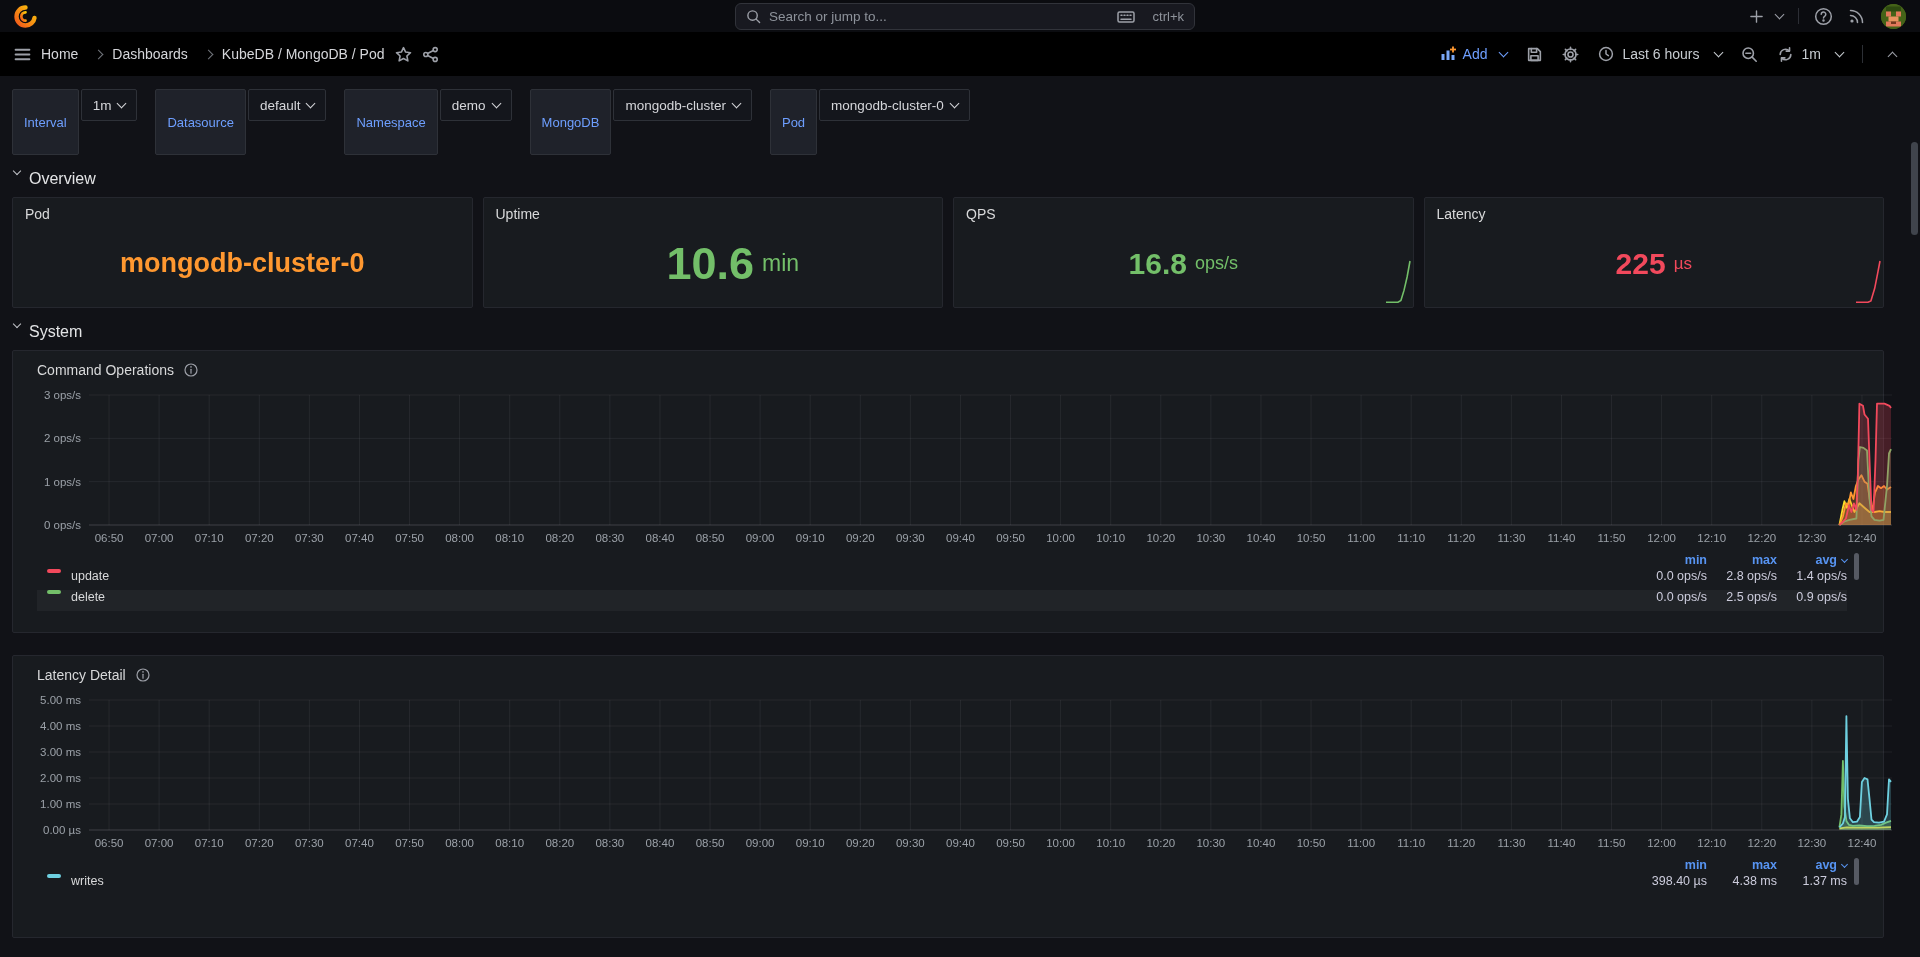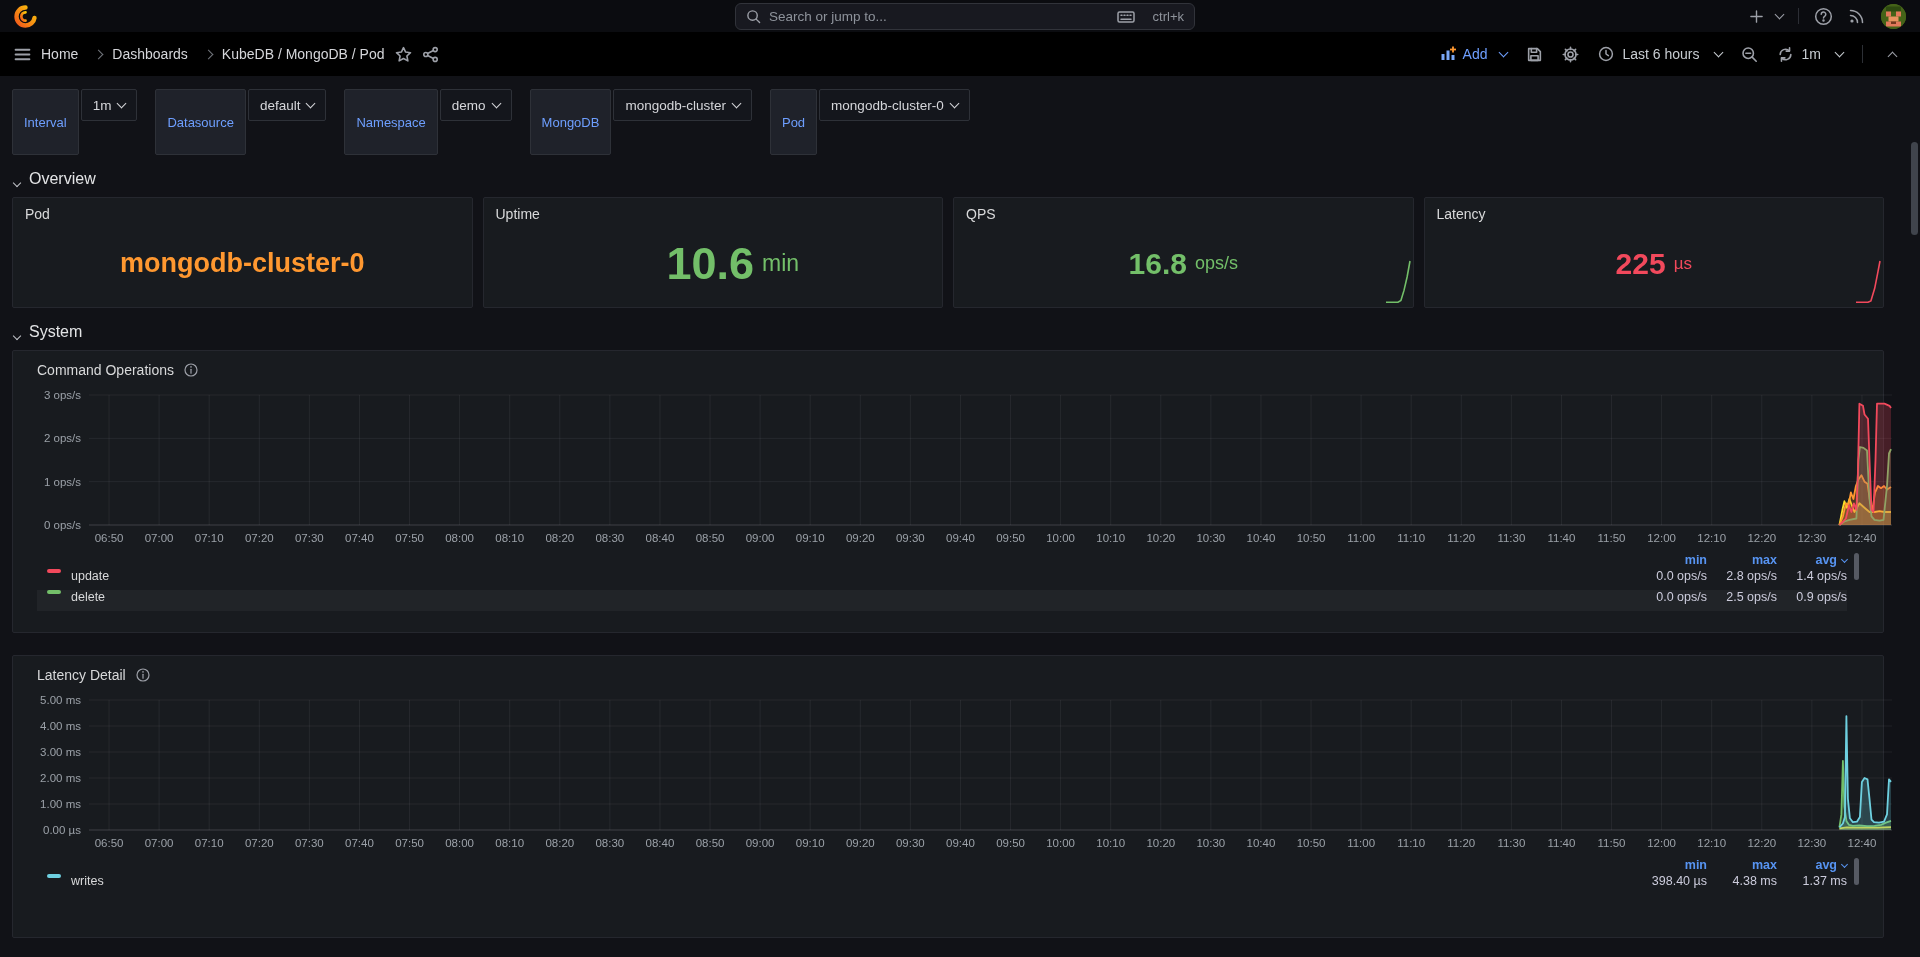--- a/index.html
+++ b/index.html
@@ -23,21 +23,21 @@
   .navbar-right{margin-left:auto;display:flex;align-items:center;gap:19px;font-size:14px;color:#c7ccd1}
   .add-btn{color:#6e9fff;display:flex;align-items:center;gap:6px}
   .nav-group{display:flex;align-items:center;gap:8px}
   .nav-divider{width:1px;height:18px;background:#2c2f35}
   
   .content{padding:0 12px;width:1896px;box-sizing:border-box}
   .var-row{display:flex;gap:18px;margin-top:13px}
   .var-group{display:flex;gap:2px}
   .var-label{height:32px;display:flex;align-items:center;padding:16px 11px;background:#1f222a;border:1px solid #2e3138;border-radius:2px;color:#6e9fff;font-size:13px}
   .var-value{height:32px;display:flex;align-items:center;padding:0 11px;background:#14161c;border:1px solid #2e3138;border-radius:2px;color:#d5d6da;font-size:13.5px;box-sizing:border-box}
-  .section-h{display:flex;align-items:flex-end;margin:15px 0 9px 2px;font-size:16px;font-weight:500;color:#e3e4e6;gap:9px}
+  .section-h{display:flex;align-items:flex-start;margin:15px 0 9px 2px;font-size:16px;font-weight:500;color:#e3e4e6;gap:9px}
   .section-h .chev{width:5px;height:5px;color:#c2c4c9;margin:0}
   .panel{background:#181b1f;border:1px solid #25272e;border-radius:2px;box-sizing:border-box}
   .stats-row{display:flex;gap:10px;height:111px}
   .stat{flex:1;position:relative;padding:8px 12px}
   .p-title{font-size:14px;font-weight:500;color:#d8d9da}
   .stat-val{position:absolute;left:0;right:0;top:22px;bottom:0;display:flex;align-items:center;justify-content:center}
   .stat-val .num{font-weight:bold;line-height:1}
   .stat-val .unit{margin-left:8px;font-weight:500}
   .spark{position:absolute;right:2px;bottom:2px}
   .chart-panel{height:283px;padding:7px 24px;position:relative}

